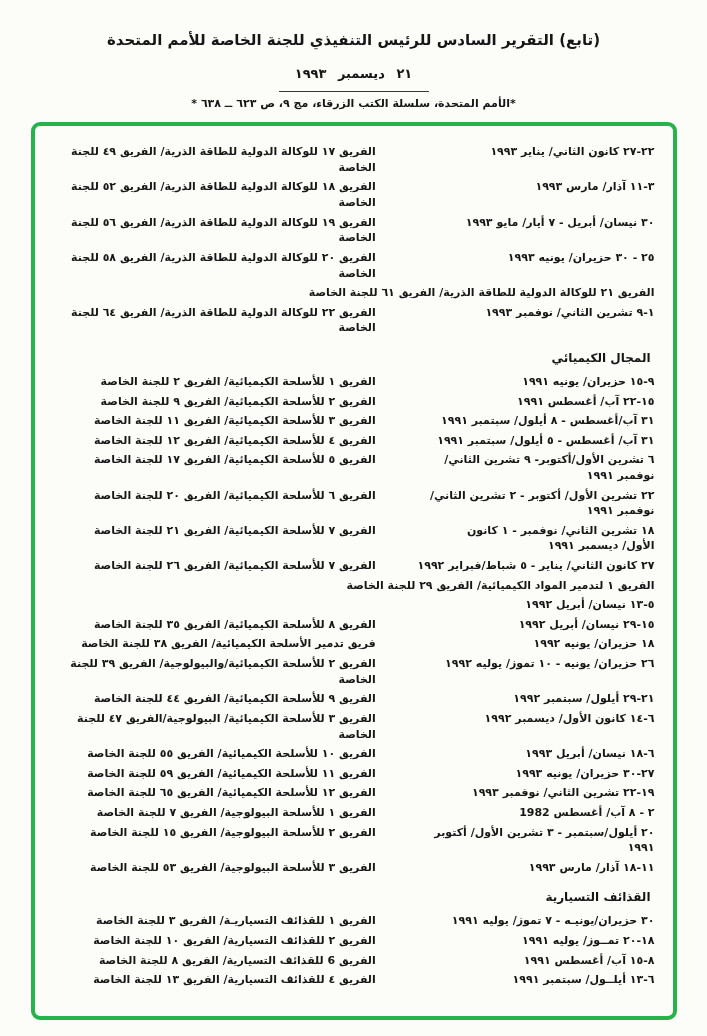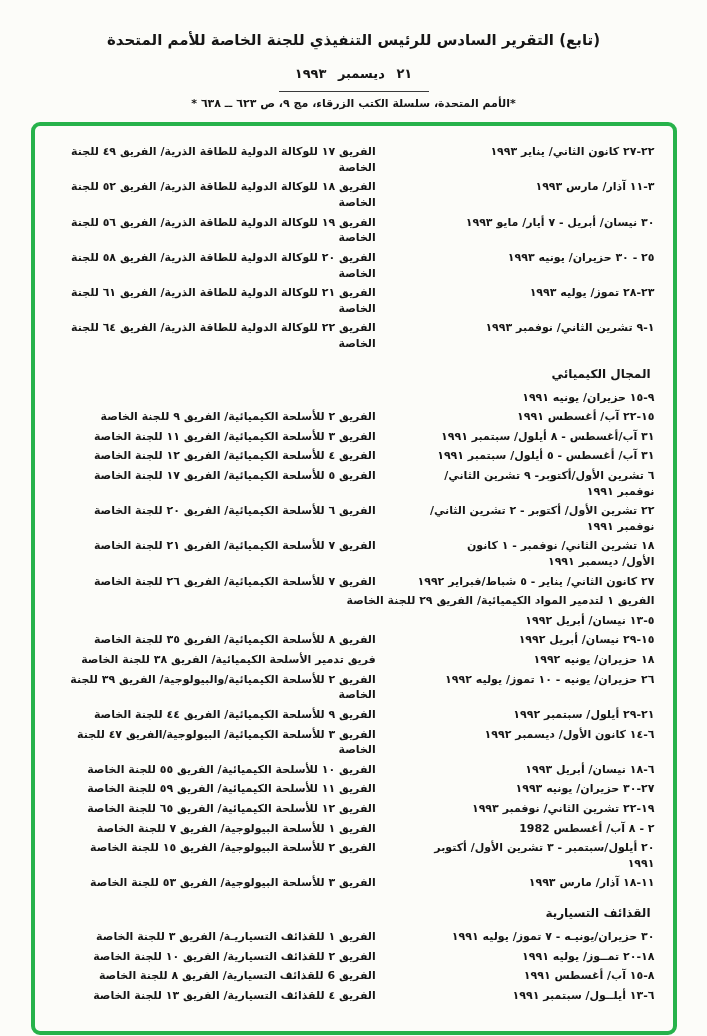--- a/index.html
+++ b/index.html
@@ -57,30 +57,30 @@
         </div>
         <div class="row">
           <div class="date-cell">٣٠ نيسان/ أبريل - ٧ أيار/ مايو ١٩٩٣</div>
           <div class="team-cell">الفريق ١٩ للوكالة الدولية للطاقة الذرية/ الفريق ٥٦ للجنة الخاصة</div>
         </div>
         <div class="row">
           <div class="date-cell">٢٥ - ٣٠ حزيران/ يونيه ١٩٩٣</div>
           <div class="team-cell">الفريق ٢٠ للوكالة الدولية للطاقة الذرية/ الفريق ٥٨ للجنة الخاصة</div>
         </div>
         <div class="row">
-          <div class="date-cell">٢٣-٢٨ تموز/ يوليه ١٩٩٣</div>
           <div class="team-cell">الفريق ٢١ للوكالة الدولية للطاقة الذرية/ الفريق ٦١ للجنة الخاصة</div>
         </div>
         <div class="row">
           <div class="date-cell">١-٩ تشرين الثاني/ نوفمبر ١٩٩٣</div>
           <div class="team-cell">الفريق ٢٢ للوكالة الدولية للطاقة الذرية/ الفريق ٦٤ للجنة الخاصة</div>
         </div>
         <div class="sec-title">المجال الكيميائي</div>
         <div class="row">
           <div class="date-cell">٩-١٥ حزيران/ يونيه ١٩٩١</div>
+          <div class="team-cell">الفريق ١ للأسلحة الكيميائية/ الفريق ٢ للجنة الخاصة</div>
         </div>
         <div class="row">
           <div class="date-cell">١٥-٢٢ آب/ أغسطس ١٩٩١</div>
           <div class="team-cell">الفريق ٢ للأسلحة الكيميائية/ الفريق ٩ للجنة الخاصة</div>
         </div>
         <div class="row">
           <div class="date-cell">٣١ آب/أغسطس - ٨ أيلول/ سبتمبر ١٩٩١</div>
           <div class="team-cell">الفريق ٣ للأسلحة الكيميائية/ الفريق ١١ للجنة الخاصة</div>
         </div>
         <div class="row">

